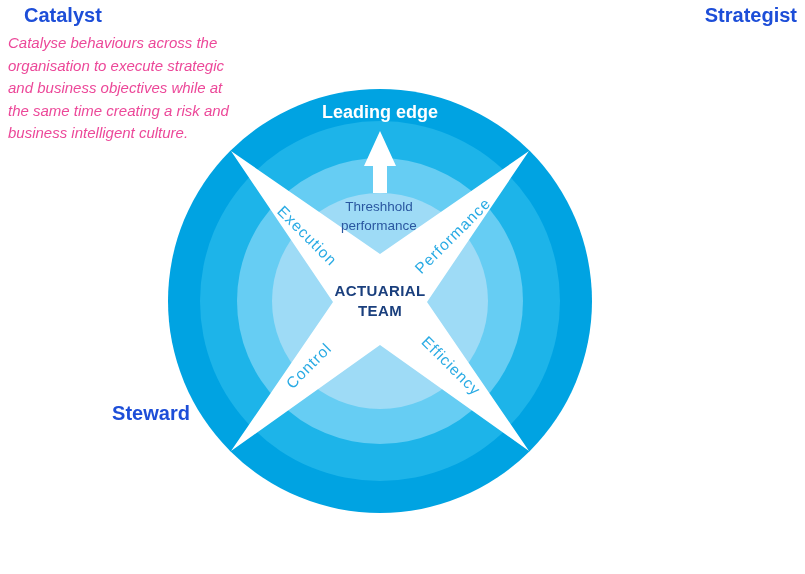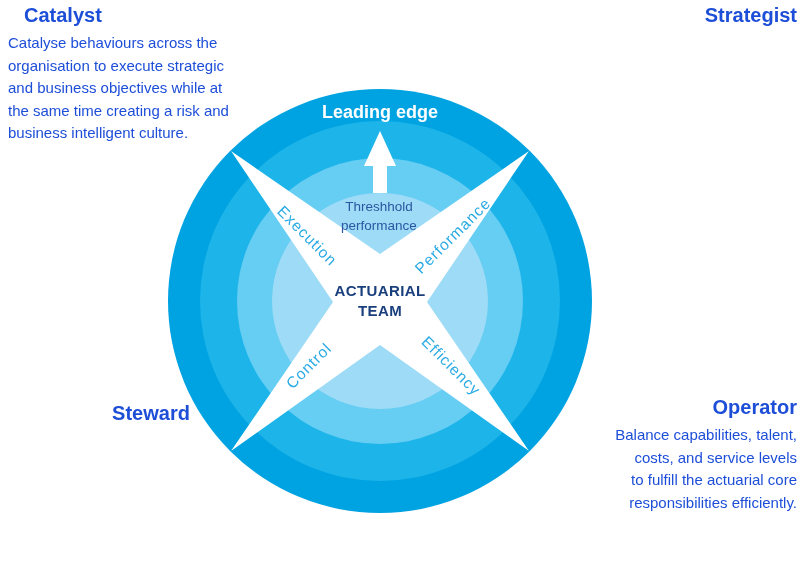--- a/index.html
+++ b/index.html
@@ -17,23 +17,24 @@
     position: absolute;
     font-size: 15px;
   }
   .corner h2 {
     margin: 0 0 5px 16px;
     font-size: 20px;
     font-weight: bold;
     color: #1d4ed8;
   }
   .corner .body {
-    color: #1d4ed8;
+    color: #ec4899;
     line-height: 22.5px;
     white-space: pre-line;
+    font-style: italic;
   }
   .tl { left: 8px;  top: 4px;   width: 270px; text-align: left; }
   .tr { right: 8px; top: 4px;   width: 300px; text-align: right; }
   .bl { left: 8px;  top: 402px; width: 270px; text-align: center; }
   .br { right: 8px; top: 396px; width: 300px; text-align: right; }
 
   text { font-family: "Liberation Sans", sans-serif; }
   .leading-edge { font-size: 18px; font-weight: bold; }
   .threshold    { font-size: 13.5px; }
   .center-label { font-size: 15px; font-weight: bold; letter-spacing: 0.4px; }
@@ -79,21 +80,14 @@
   </div>
 
   <div class="corner tr">
     <h2>Strategist</h2>
   </div>
 
   <div class="corner bl">
     <h2>Steward</h2>
   </div>
 
-  <div class="corner br">
-    <h2>Operator</h2>
-    <div class="body">Balance capabilities, talent,
-costs, and service levels
-to fulfill the actuarial core
-responsibilities efficiently.</div>
-  </div>
 
 </div>
 
 </body></html>

